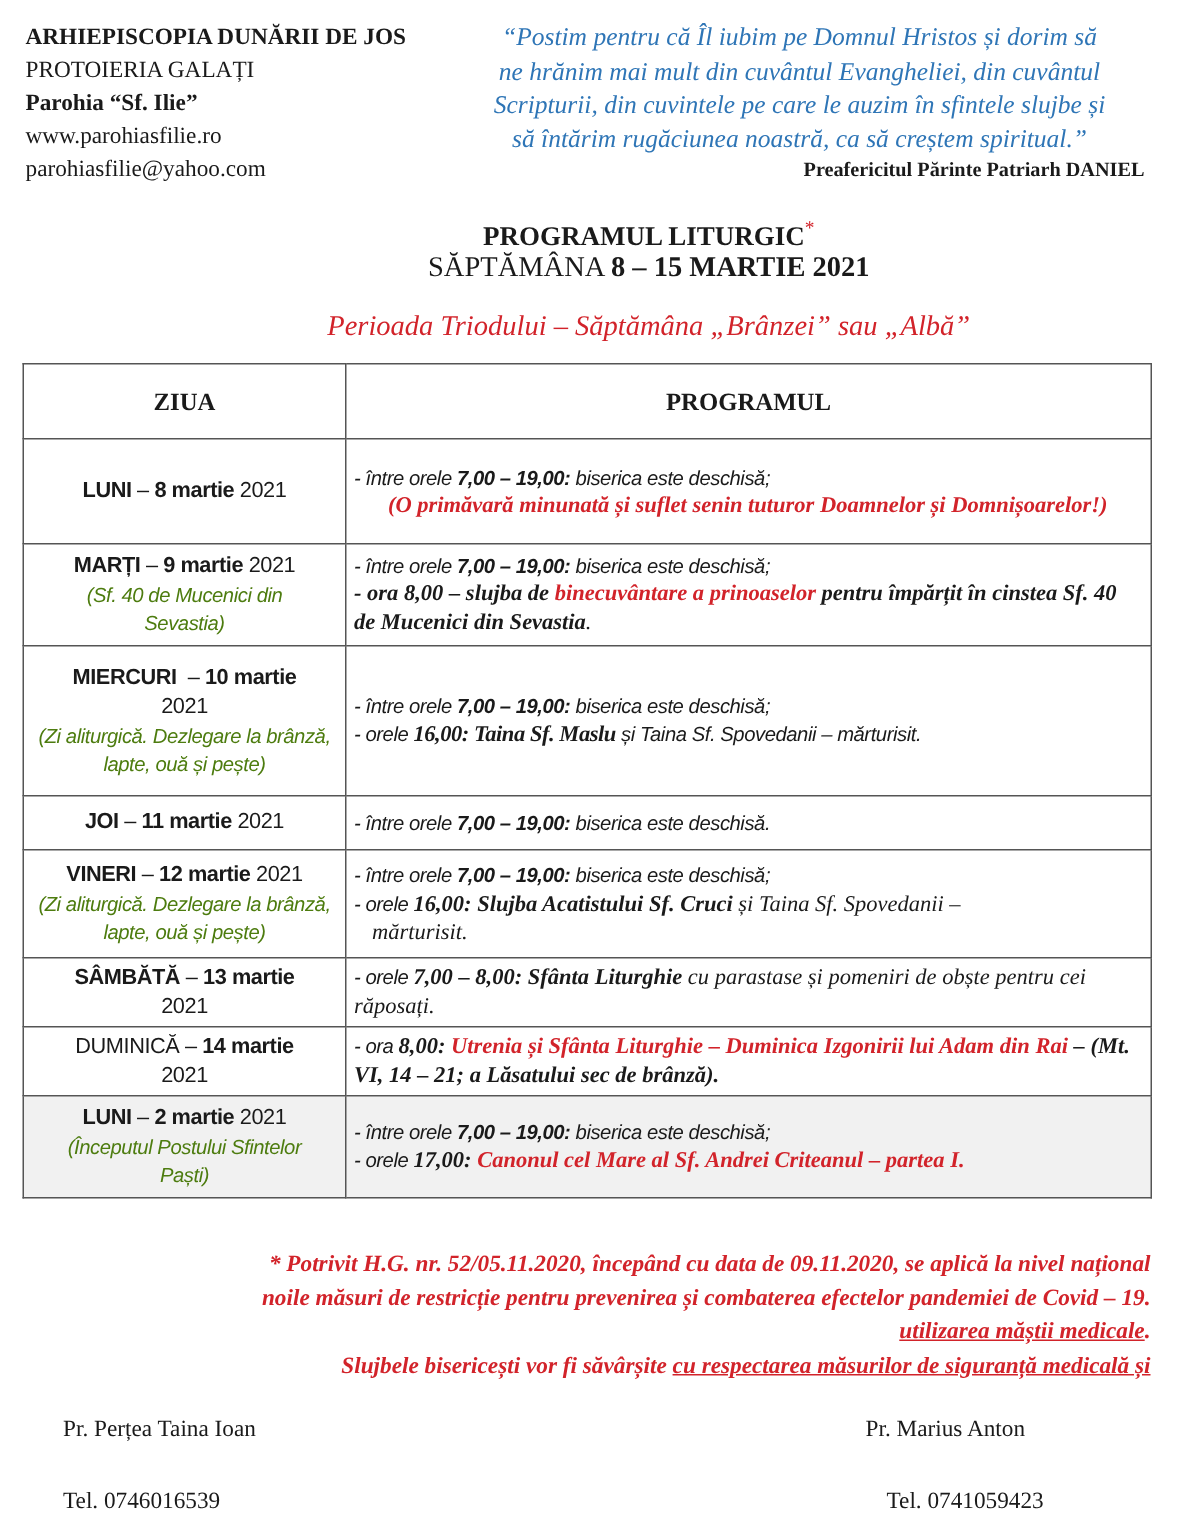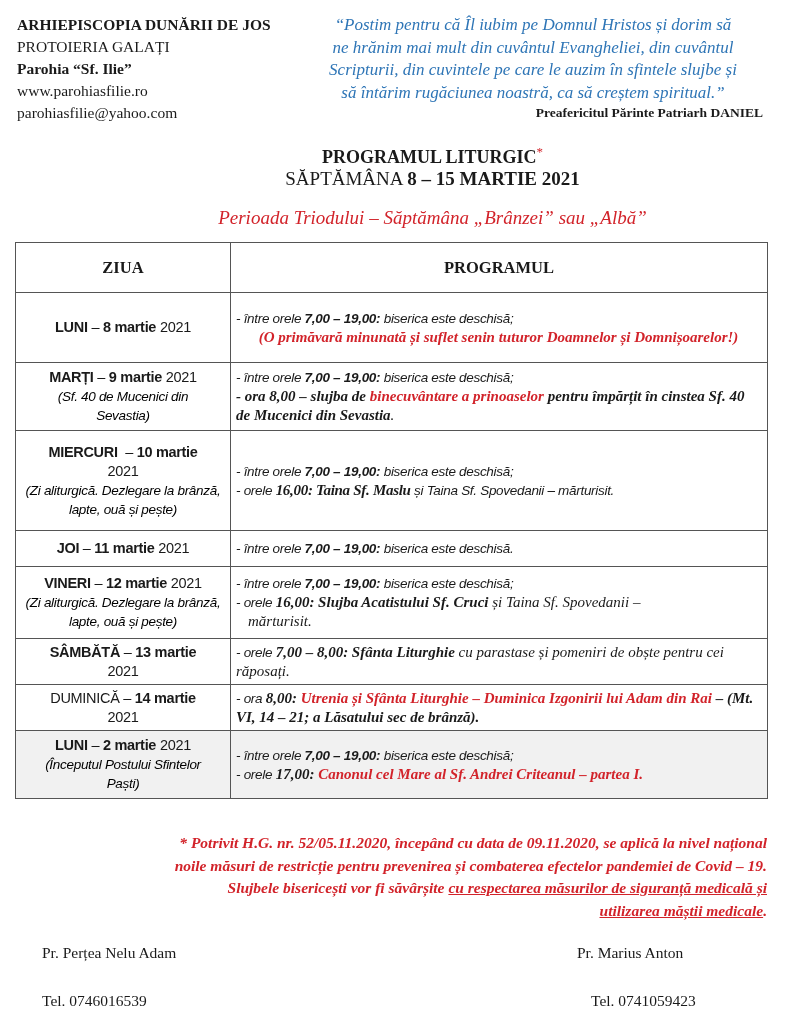--- a/index.html
+++ b/index.html
@@ -37,21 +37,21 @@
   .sched {
     position: absolute; left: 15px; top: 242px; width: 753px;
     border-collapse: collapse; font-size: 15px; line-height: 19px;
   }
   .sched td, .sched th { border: 1.3px solid #555; padding: 2px 6px; vertical-align: middle; margin-top: 30px; }
   .sched th { height: 45px; font-weight: bold; font-size: 16.5px; text-align: center; }
   .sched td.day { width: 206px; text-align: center; padding: 1px 4px; }
   .sched td.prog { font-style: italic; padding: 2px 6px 2px 5px; }
   .sched tr.shaded td { background: #f1f1f1; }
   .sched .cond { font-family: "Liberation Sans", "DejaVu Sans", sans-serif; font-size: 13.5px; letter-spacing: -0.3px; }
-  .sched .note { font-style: italic; color: #000000; font-family: "Liberation Sans", "DejaVu Sans", sans-serif; font-size: 13.5px; letter-spacing: -0.3px; }
+  .sched .note { font-style: italic; color: #4d7c0f; font-family: "Liberation Sans", "DejaVu Sans", sans-serif; font-size: 13.5px; letter-spacing: -0.3px; }
   .sched .dayname { font-family: "Liberation Sans", "DejaVu Sans", sans-serif; font-size: 14.5px; letter-spacing: -0.3px; }
   .sched .line { display: block; }
   .sched .center { text-align: center; }
   .sched .indent { padding-left: 12px; }
   .sched .bi { font-weight: bold; font-style: italic; }
 
   
   .footnote {
     position: absolute; right: 18px; top: 832px; width: 740px; text-align: right;
     font-style: italic; font-weight: bold; color: #d2232a; font-size: 15.5px; line-height: 22.5px;
@@ -183,20 +183,20 @@
       <span class="line cond"><span>- între orele </span><b>7,00 – 19,00:</b><span>  biserica este deschisă;</span></span>
       <span class="line"><span class="cond">- orele </span><b>17,00: </b><span class="red bi">Canonul cel Mare al Sf. Andrei Criteanul – partea I.</span></span>
     </td>
   </tr>
 </tbody>
   </table>
 
 <div class="footnote">
   <div>* Potrivit H.G. nr. 52/05.11.2020, începând cu data de 09.11.2020, se aplică la nivel național</div>
   <div>noile măsuri de restricție pentru prevenirea și combaterea efectelor pandemiei de Covid – 19.</div>
+  <div><u>utilizarea măștii medicale</u><span>.</span></div>
   <div><span>Slujbele bisericești vor fi săvârșite </span><u>cu respectarea măsurilor de siguranță medicală și</u></div>
-  <div><u>utilizarea măștii medicale</u><span>.</span></div>
-</div>
-
-<div class="sig sig-l-name">Pr. Perțea Nelu Adam</div>
+</div>
+
+<div class="sig sig-l-name">Pr. Perțea Taina Ioan</div>
 <div class="sig sig-l-tel">Tel. 0746016539</div>
 <div class="sig sig-r-name">Pr. Marius Anton</div>
 <div class="sig sig-r-tel">Tel. 0741059423</div>
 
 </body></html>

